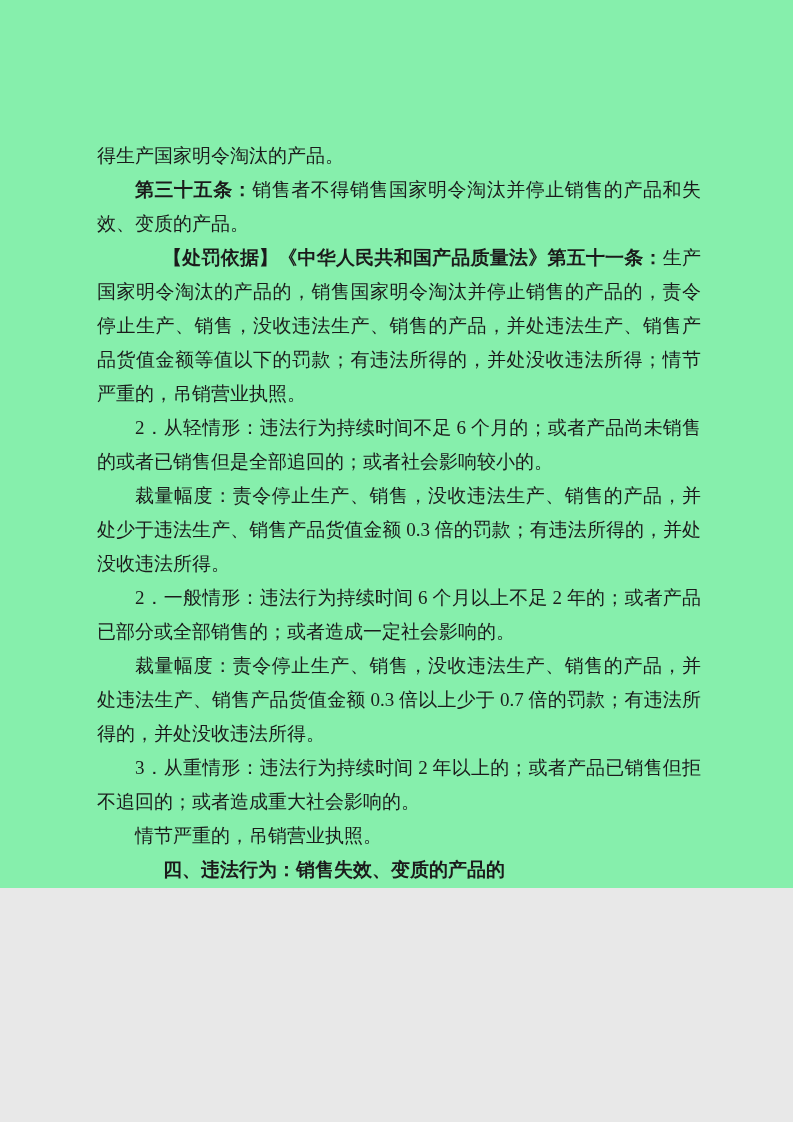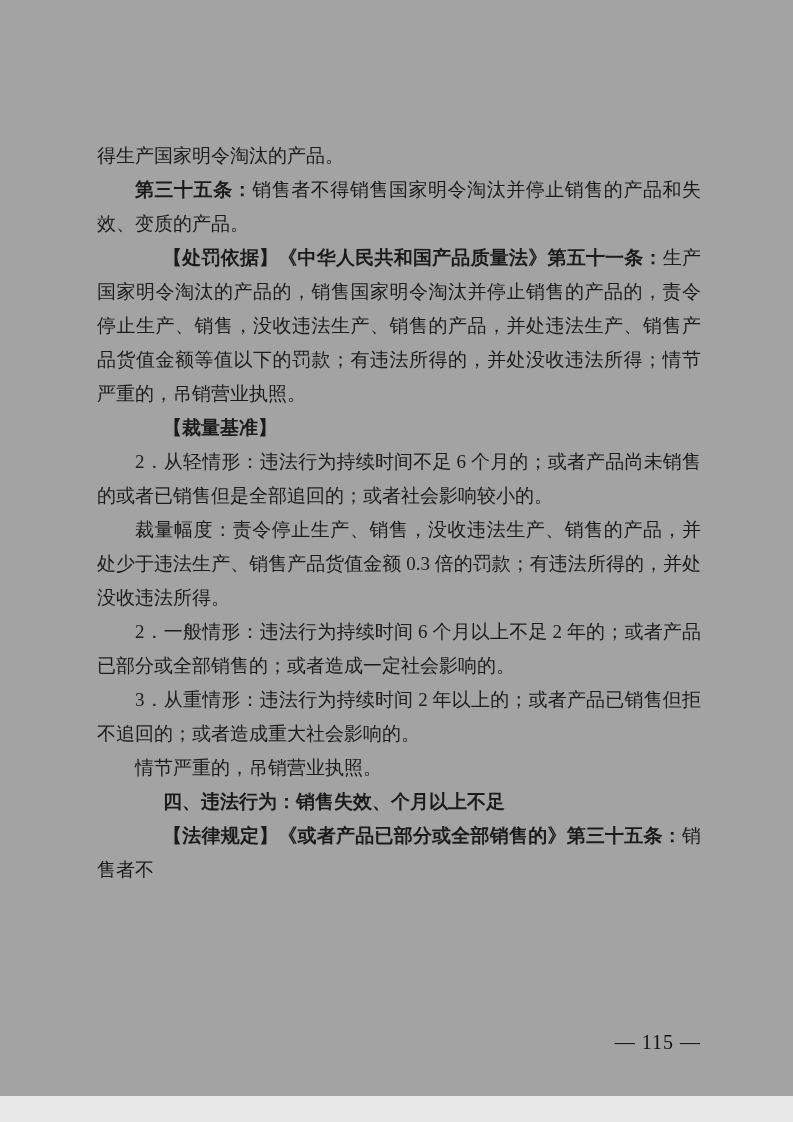--- a/index.html
+++ b/index.html
@@ -3,23 +3,23 @@
 <meta charset="utf-8">
 <style>
   html, body {
     margin: 0;
     padding: 0;
     background: #e8e8e8;
   }
   .page {
     position: relative;
     width: 793px;
-    height: 1096px;
+    height: 888px;
     margin: 0 auto;
-    background: #a3a3a3;
+    background: #86efac;
     overflow: hidden;
   }
   .doc-body {
     position: absolute;
     left: 97px;
     top: 139px;
     width: 604px;
     font-family: "Liberation Serif", "DejaVu Serif", serif;
     font-size: 19px;
     line-height: 34px;
@@ -59,25 +59,25 @@
   }
 </style>
 </head>
 <body>
 
 <div class="page">
   <div class="doc-body">
       <p class="para"><span class="run-normal">得生产国家明令淘汰的产品。</span></p>
       <p class="para indent"><span class="run-bold-serif">第三十五条：</span><span class="run-normal">销售者不得销售国家明令淘汰并停止销售的产品和失效、变质的产品。</span></p>
       <p class="para indent"><span class="run-bold-sans">【处罚依据】《中华人民共和国产品质量法》第五十一条：</span><span class="run-normal">生产国家明令淘汰的产品的，销售国家明令淘汰并停止销售的产品的，责令停止生产、销售，没收违法生产、销售的产品，并处违法生产、销售产品货值金额等值以下的罚款；有违法所得的，并处没收违法所得；情节严重的，吊销营业执照。</span></p>
-      <p class="para indent"><span class="run-bold-sans">【裁量基准】</span></p>
       <p class="para indent"><span class="run-normal">2．从轻情形：违法行为持续时间不足 6 个月的；或者产品尚未销售的或者已销售但是全部追回的；或者社会影响较小的。</span></p>
       <p class="para indent"><span class="run-normal">裁量幅度：责令停止生产、销售，没收违法生产、销售的产品，并处少于违法生产、销售产品货值金额 0.3 倍的罚款；有违法所得的，并处没收违法所得。</span></p>
       <p class="para indent"><span class="run-normal">2．一般情形：违法行为持续时间 6 个月以上不足 2 年的；或者产品已部分或全部销售的；或者造成一定社会影响的。</span></p>
+      <p class="para indent"><span class="run-normal">裁量幅度：责令停止生产、销售，没收违法生产、销售的产品，并处违法生产、销售产品货值金额 0.3 倍以上少于 0.7 倍的罚款；有违法所得的，并处没收违法所得。</span></p>
       <p class="para indent"><span class="run-normal">3．从重情形：违法行为持续时间 2 年以上的；或者产品已销售但拒不追回的；或者造成重大社会影响的。</span></p>
       <p class="para indent"><span class="run-normal">情节严重的，吊销营业执照。</span></p>
-      <p class="para indent"><span class="run-bold-sans">四、违法行为：销售失效、个月以上不足</span></p>
+      <p class="para indent"><span class="run-bold-sans">四、违法行为：销售失效、变质的产品的</span></p>
       <p class="para indent"><span class="run-bold-sans">【法律规定】《或者产品已部分或全部销售的》第三十五条：</span><span class="run-normal">销售者不</span></p>
     </div>
   <div class="page-footer">
     <span>— 115 —</span>
   </div>
 </div>
 
 </body></html>

